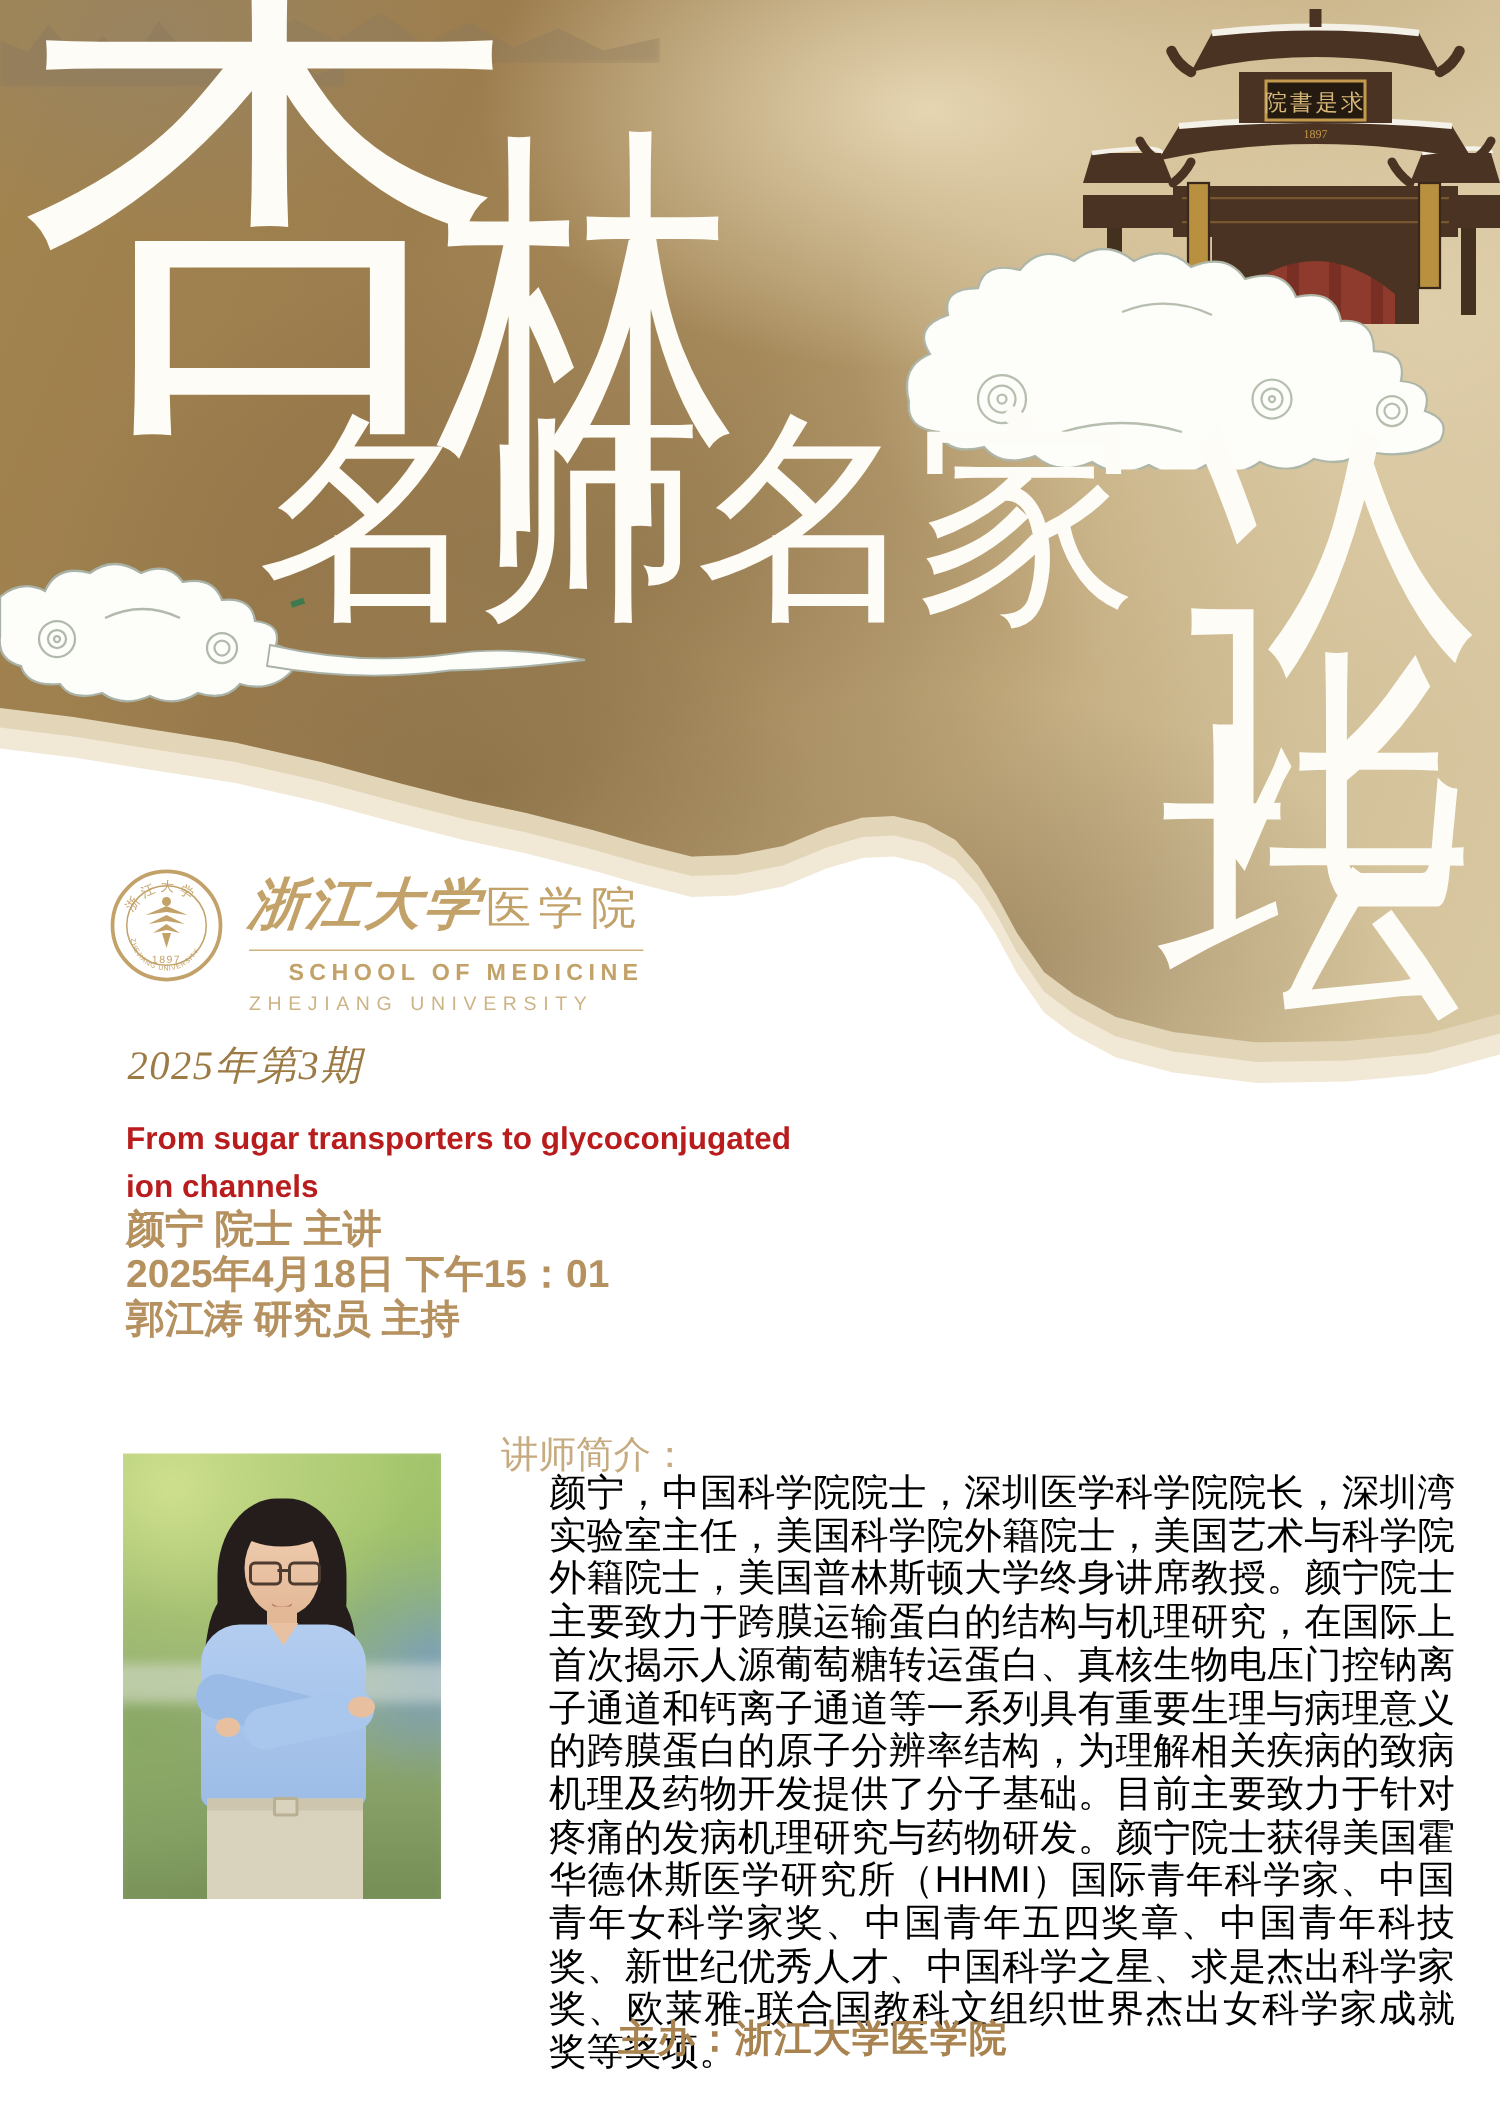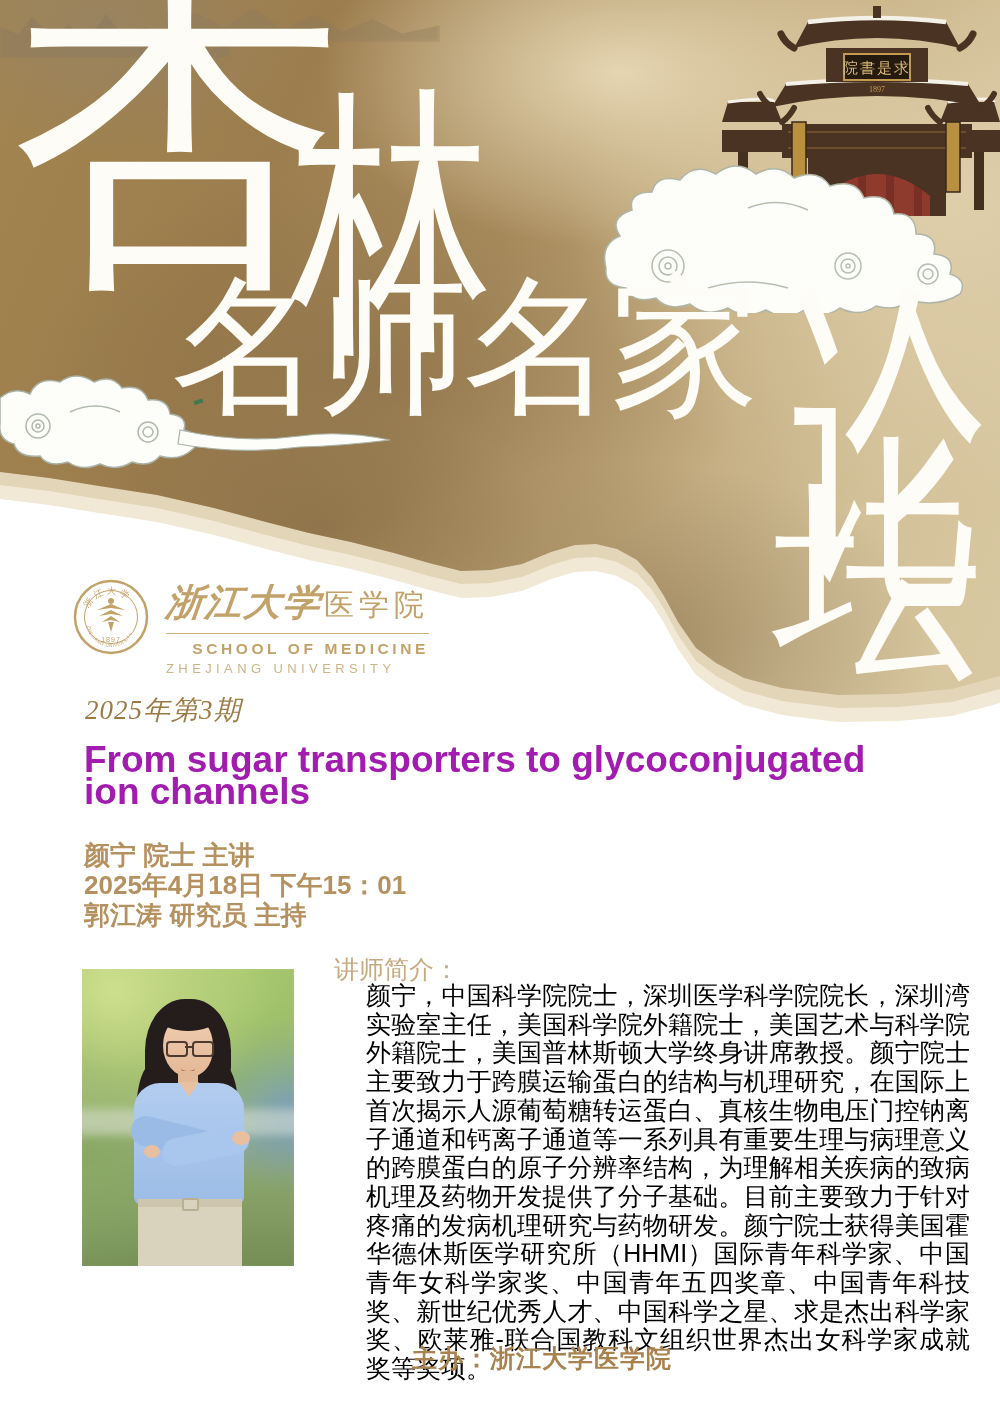--- a/index.html
+++ b/index.html
@@ -44,23 +44,23 @@
   .logo-row1{display:flex;align-items:baseline;border-bottom:1px solid #cdb27c;padding-bottom:5px;}
   .logo-cn{font-family:"Liberation Serif","DejaVu Serif",serif;font-style:italic;font-weight:bold;
     font-size:37px;letter-spacing:2px;transform:skewX(-6deg);display:inline-block;}
   .logo-dept{font-size:30px;font-weight:400;letter-spacing:5px;margin-left:2px;}
   .logo-en1{font-size:15.5px;letter-spacing:3.6px;font-weight:bold;margin-top:6px;text-align:right;}
   .logo-en2{font-size:13px;letter-spacing:4.4px;margin-top:3px;color:#cdb486;}
 
   
   .issue{position:absolute;left:85px;top:692px;z-index:6;font-size:27px;color:#9c7a44;
     font-family:"Liberation Serif","DejaVu Serif",serif;letter-spacing:1px;font-style:italic;}
-  .talk-title{position:absolute;left:84px;top:744px;z-index:6;font-size:37px;font-weight:bold;
-    color:#a21caf;line-height:32px;}
-  .talk-info{position:absolute;left:84px;top:840px;z-index:6;font-size:26px;font-weight:bold;
+  .talk-title{position:absolute;left:84px;top:744px;z-index:6;font-size:21px;font-weight:bold;
+    color:#b91c1c;line-height:32px;}
+  .talk-info{position:absolute;left:84px;top:804px;z-index:6;font-size:26px;font-weight:bold;
     color:#b69160;line-height:30px;}
   .bio-heading{position:absolute;left:334px;top:953px;z-index:6;font-size:25px;color:#c6ab81;}
   .bio-text{position:absolute;left:334px;top:981px;width:604px;z-index:6;font-size:25px;
     color:#000000;line-height:28.7px;text-align:justify;margin-left:32px;}
   .footer{position:absolute;left:412px;top:1342px;z-index:6;font-size:25px;font-weight:bold;
     color:#a8834f;font-family:"Liberation Serif","DejaVu Serif",serif;letter-spacing:1px;}
 
   
   .photo{position:absolute;left:82px;top:969px;width:212px;height:297px;z-index:6;overflow:hidden;}
   .photo .bg{position:absolute;inset:-10px;filter:blur(6px);background:

